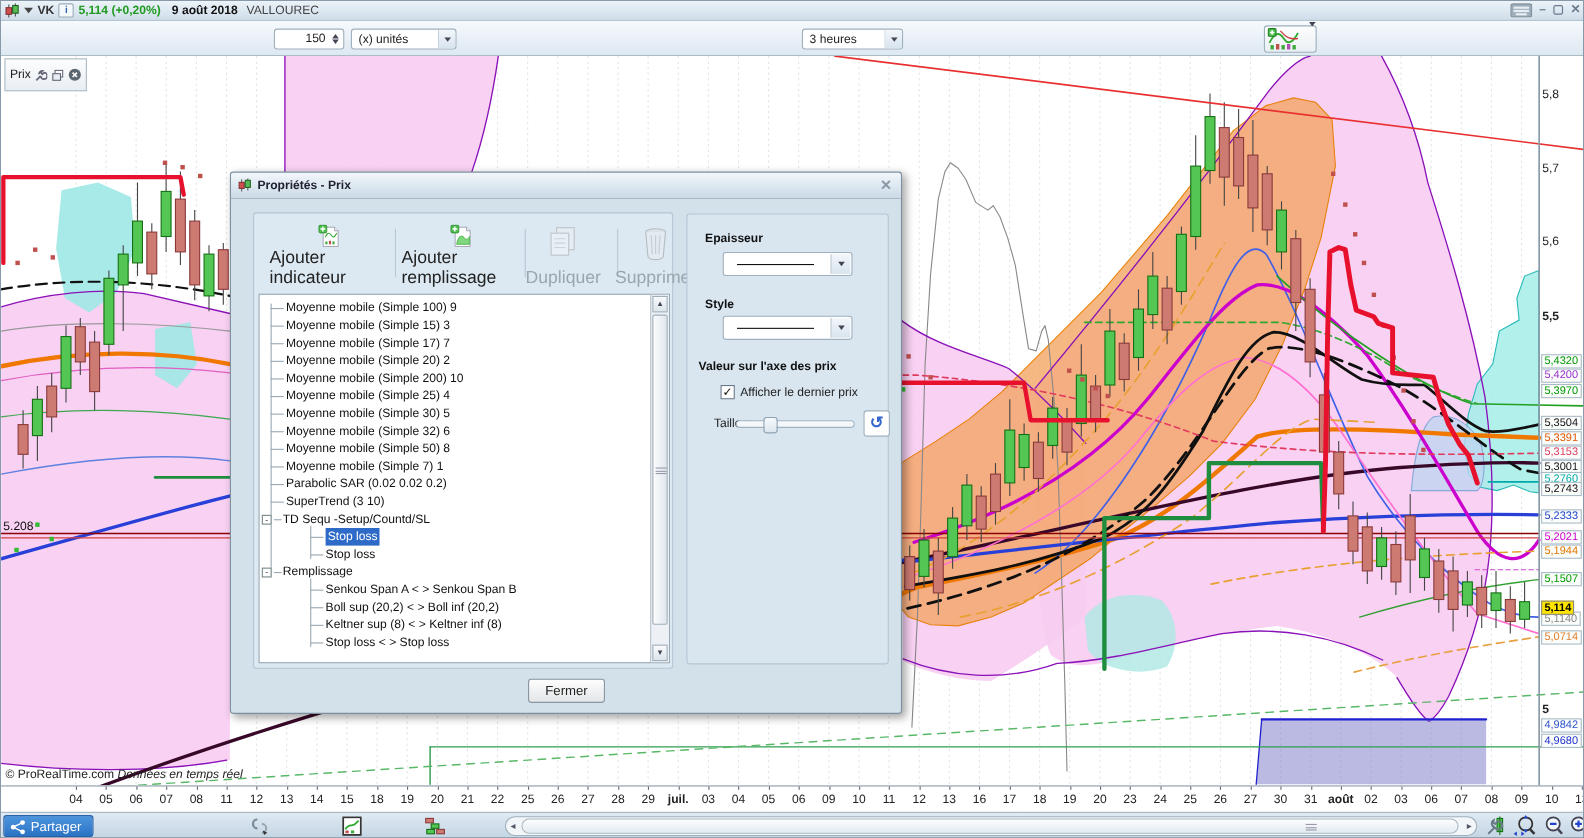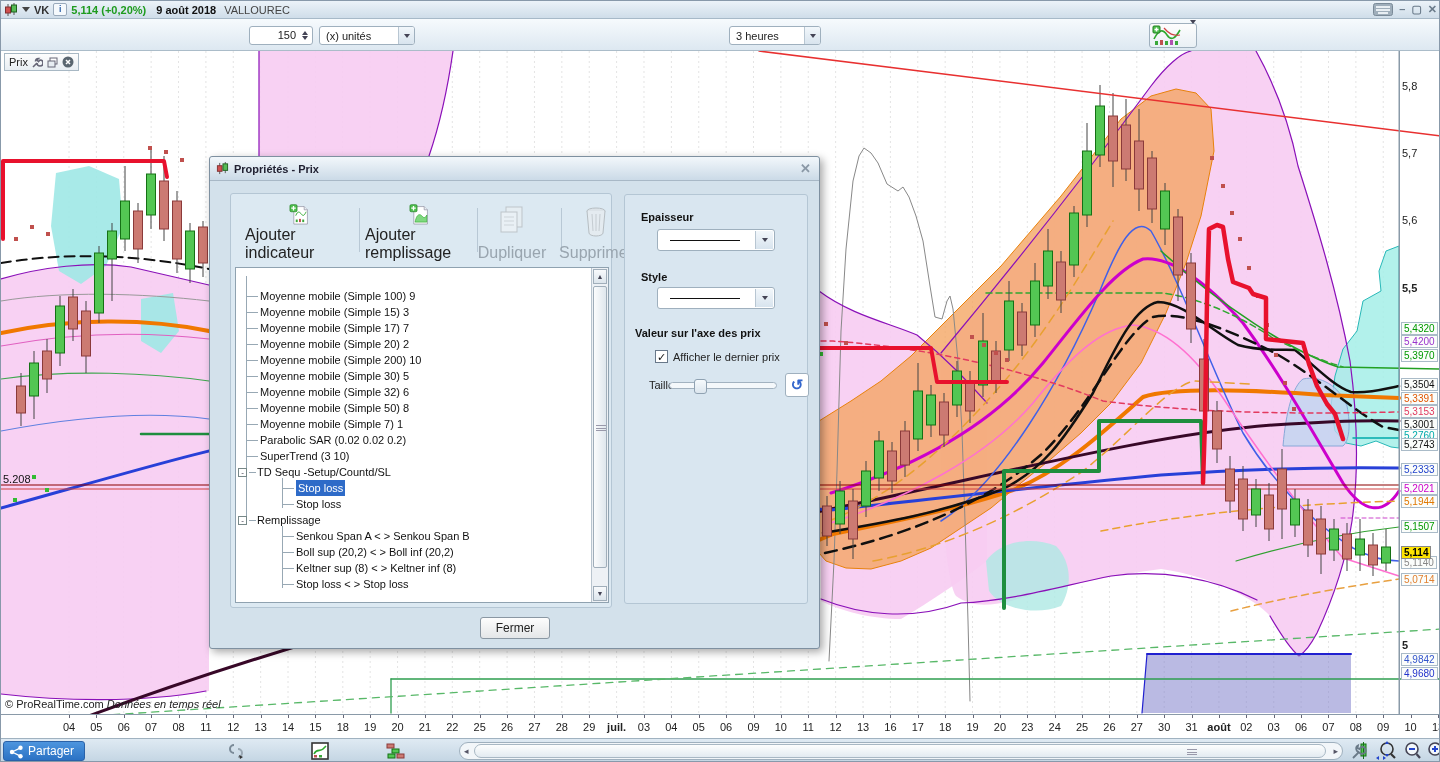--- a/index.html
+++ b/index.html
@@ -25,21 +25,21 @@
   .field{position:absolute;height:19px;border:1px solid #9FB0BE;background:#fff;border-radius:3px;font-size:11px;}
   .spin{position:absolute;right:1px;top:1px;width:12px;height:15px;display:flex;flex-direction:column;justify-content:center;align-items:center;gap:1px;}
   .tri-u{width:0;height:0;border-left:3px solid transparent;border-right:3px solid transparent;border-bottom:4px solid #445;}
   .tri-d{width:0;height:0;border-left:3px solid transparent;border-right:3px solid transparent;border-top:4px solid #445;}
   .ddl{display:flex;align-items:center;justify-content:space-between;padding-left:6px;}
   .ddl .arr{width:16px;height:100%;border-left:1px solid #B8C6D2;background:linear-gradient(#F2F7FB,#D8E4EE);
             display:flex;align-items:center;justify-content:center;border-radius:0 2px 2px 0;}
   
   #chartwrap{left:0;top:50px;width:1440px;height:663px;background:#fff;}
   #chartsvg{position:absolute;left:0;top:0;}
-  #charttab{left:3px;top:2px;height:18px;background:linear-gradient(#FDFDFD,#E8EEF3);border:1px solid #A8B8C4;
+  #charttab{left:3px;top:2px;height:30px;background:linear-gradient(#FDFDFD,#E8EEF3);border:1px solid #A8B8C4;
             display:flex;align-items:center;gap:4px;padding:0 4px;z-index:5;text-align:right;}
   #paxis{left:1398px;top:0;width:42px;height:663px;z-index:3;}
   .ptick{position:absolute;left:2px;color:#222;font-size:11px;}
   .plabel{position:absolute;left:1px;font-size:10px;padding:0 2px;border:1px solid #AABBC8;background:#FBFDFB;line-height:11px;}
   #leftprice{left:2px;top:422px;font-size:11px;color:#111;z-index:4;}
   #copyright{left:4px;top:647px;font-size:11px;color:#222;z-index:4;}
   #copyright .it{font-style:italic;}
   
   #taxis{left:0;top:713px;width:1440px;height:24px;background:#fff;border-top:1px solid #8A9AA8;}
   .tlabel{position:absolute;top:6px;font-size:11px;color:#222;transform:translateX(-50%);}
@@ -63,21 +63,21 @@
             display:flex;align-items:center;gap:5px;padding:0 6px;border-radius:3px 3px 0 0;}
   #dlgtitle .t{font-weight:bold;color:#223;font-size:11px;}
   #dlgclose{position:absolute;right:8px;top:4px;color:#8A98A6;font-size:13px;font-weight:bold;cursor:default;}
   #leftgroup{position:absolute;left:20px;top:36px;width:382px;height:415px;background:#DCE9F2;
              border:1px solid #B4C6D4;border-radius:3px;}
   .tbbtn{position:absolute;top:8px;width:108px;height:62px;display:flex;flex-direction:column;align-items:center;justify-content:space-between;padding:2px 0;}
   .tbbtn span{font-size:16px;color:#222;}
   .tbbtn.dis span{color:#99A5AF;}
   .tbsep{position:absolute;top:14px;width:1px;height:44px;background:#B8C8D5;}
   #treelist{position:absolute;left:4px;top:73px;width:374px;height:336px;background:#fff;border:1px solid #8FA2B0;}
-  #treebody{position:absolute;left:0;top:0;width:348px;height:334px;overflow:hidden;padding-top:20px;}
+  #treebody{position:absolute;left:0;top:0;width:348px;height:334px;overflow:hidden;padding-top:4px;}
   .trow{position:relative;height:16px;line-height:16px;white-space:nowrap;font-size:11px;color:#111;}
   .trow .lbl{position:absolute;top:0;}
   .trow .lbl.sel{background:#2E6BC8;color:#fff;padding:0 2px;}
   .conn{position:absolute;top:8px;height:1px;background:#98A8B4;}
   .vguide{position:absolute;width:1px;background:#98A8B4;}
   .expander{position:absolute;left:2px;top:4px;width:9px;height:9px;border:1px solid #788;background:#fff;
             font-size:8px;line-height:7px;text-align:center;color:#334;}
   #vscroll{position:absolute;right:0;top:0;width:17px;height:334px;background:#EDF1F5;border-left:1px solid #B8C4CE;}
   #vthumb{position:absolute;left:1px;top:18px;width:14px;height:282px;background:linear-gradient(90deg,#FBFCFD,#DFE7ED);border:1px solid #A0AEBA;border-radius:2px;}
   .vbtn{position:absolute;left:1px;width:14px;height:15px;background:linear-gradient(#F8FAFC,#DCE5EC);border:1px solid #A0AEBA;
@@ -707,20 +707,24 @@
             <div class="trow">
               <div class="conn" style="left: 10px; width: 12px;"></div>
               <span class="lbl" style="left: 24px;">Moyenne mobile (Simple 20) 2</span>
             </div>
             <div class="trow">
               <div class="conn" style="left: 10px; width: 12px;"></div>
               <span class="lbl" style="left: 24px;">Moyenne mobile (Simple 200) 10</span>
             </div>
             <div class="trow">
               <div class="conn" style="left: 10px; width: 12px;"></div>
+              <span class="lbl" style="left: 24px;">Moyenne mobile (Simple 25) 4</span>
+            </div>
+            <div class="trow">
+              <div class="conn" style="left: 10px; width: 12px;"></div>
               <span class="lbl" style="left: 24px;">Moyenne mobile (Simple 30) 5</span>
             </div>
             <div class="trow">
               <div class="conn" style="left: 10px; width: 12px;"></div>
               <span class="lbl" style="left: 24px;">Moyenne mobile (Simple 32) 6</span>
             </div>
             <div class="trow">
               <div class="conn" style="left: 10px; width: 12px;"></div>
               <span class="lbl" style="left: 24px;">Moyenne mobile (Simple 50) 8</span>
             </div>

